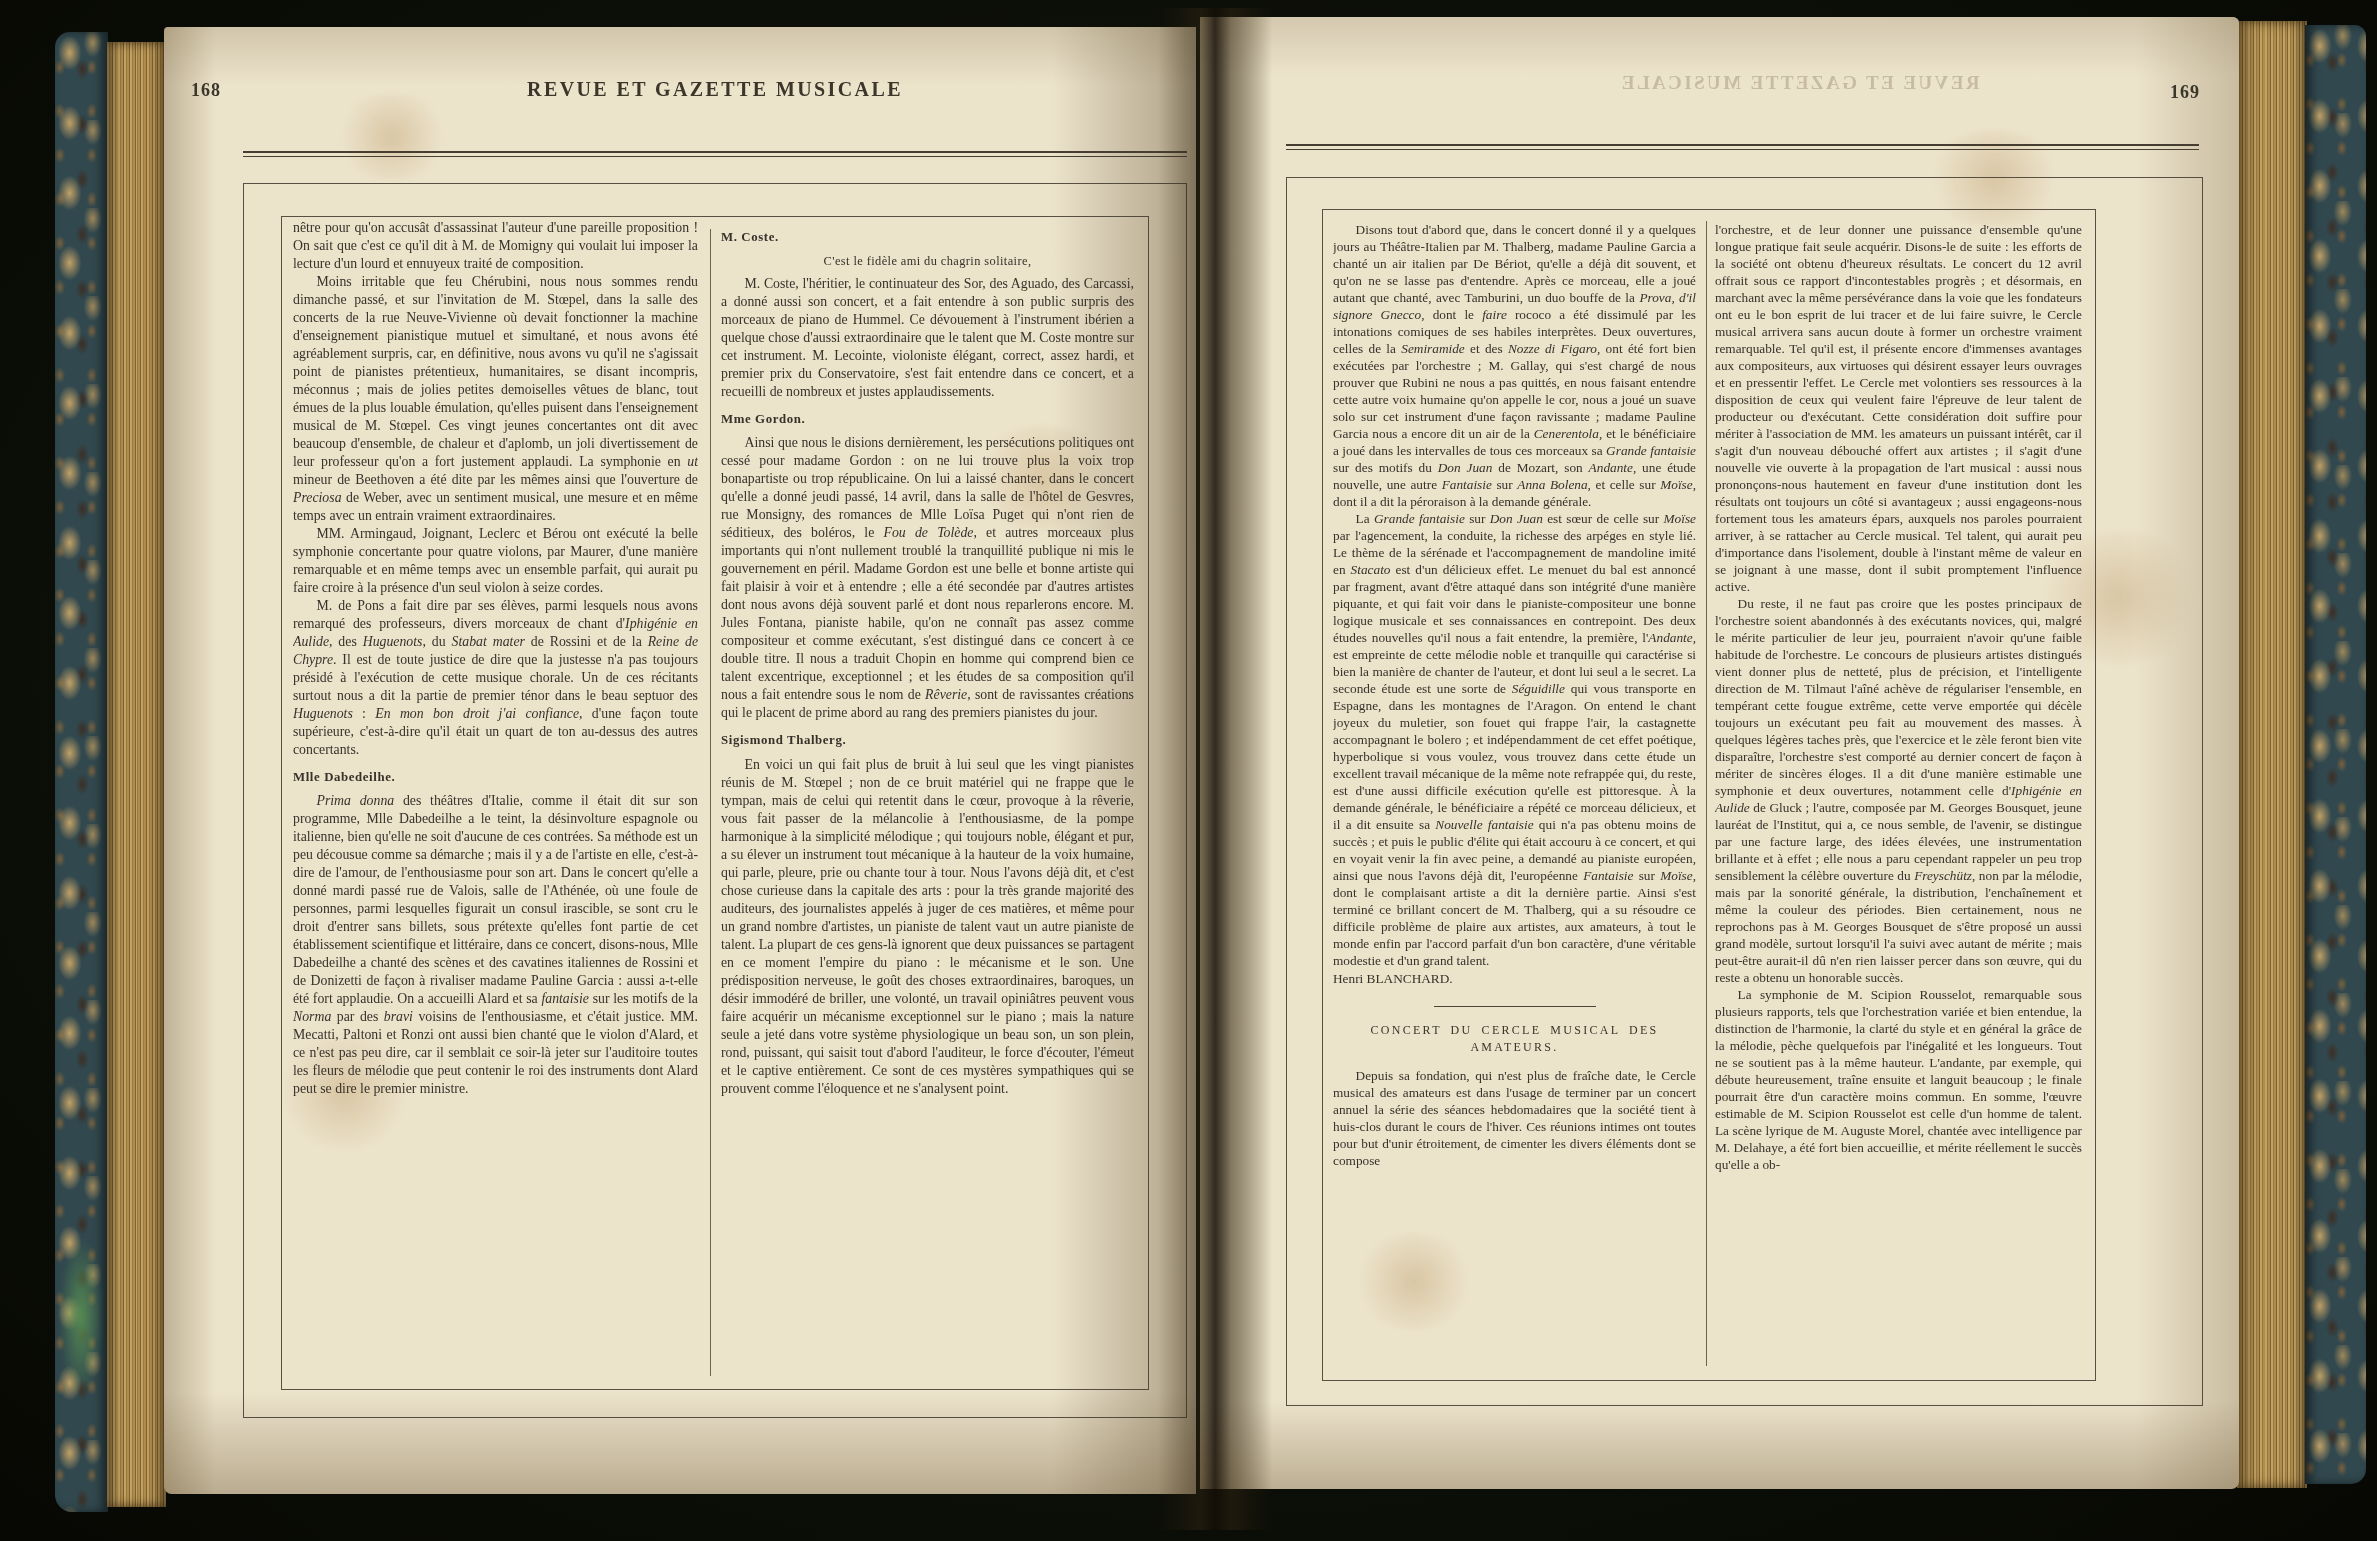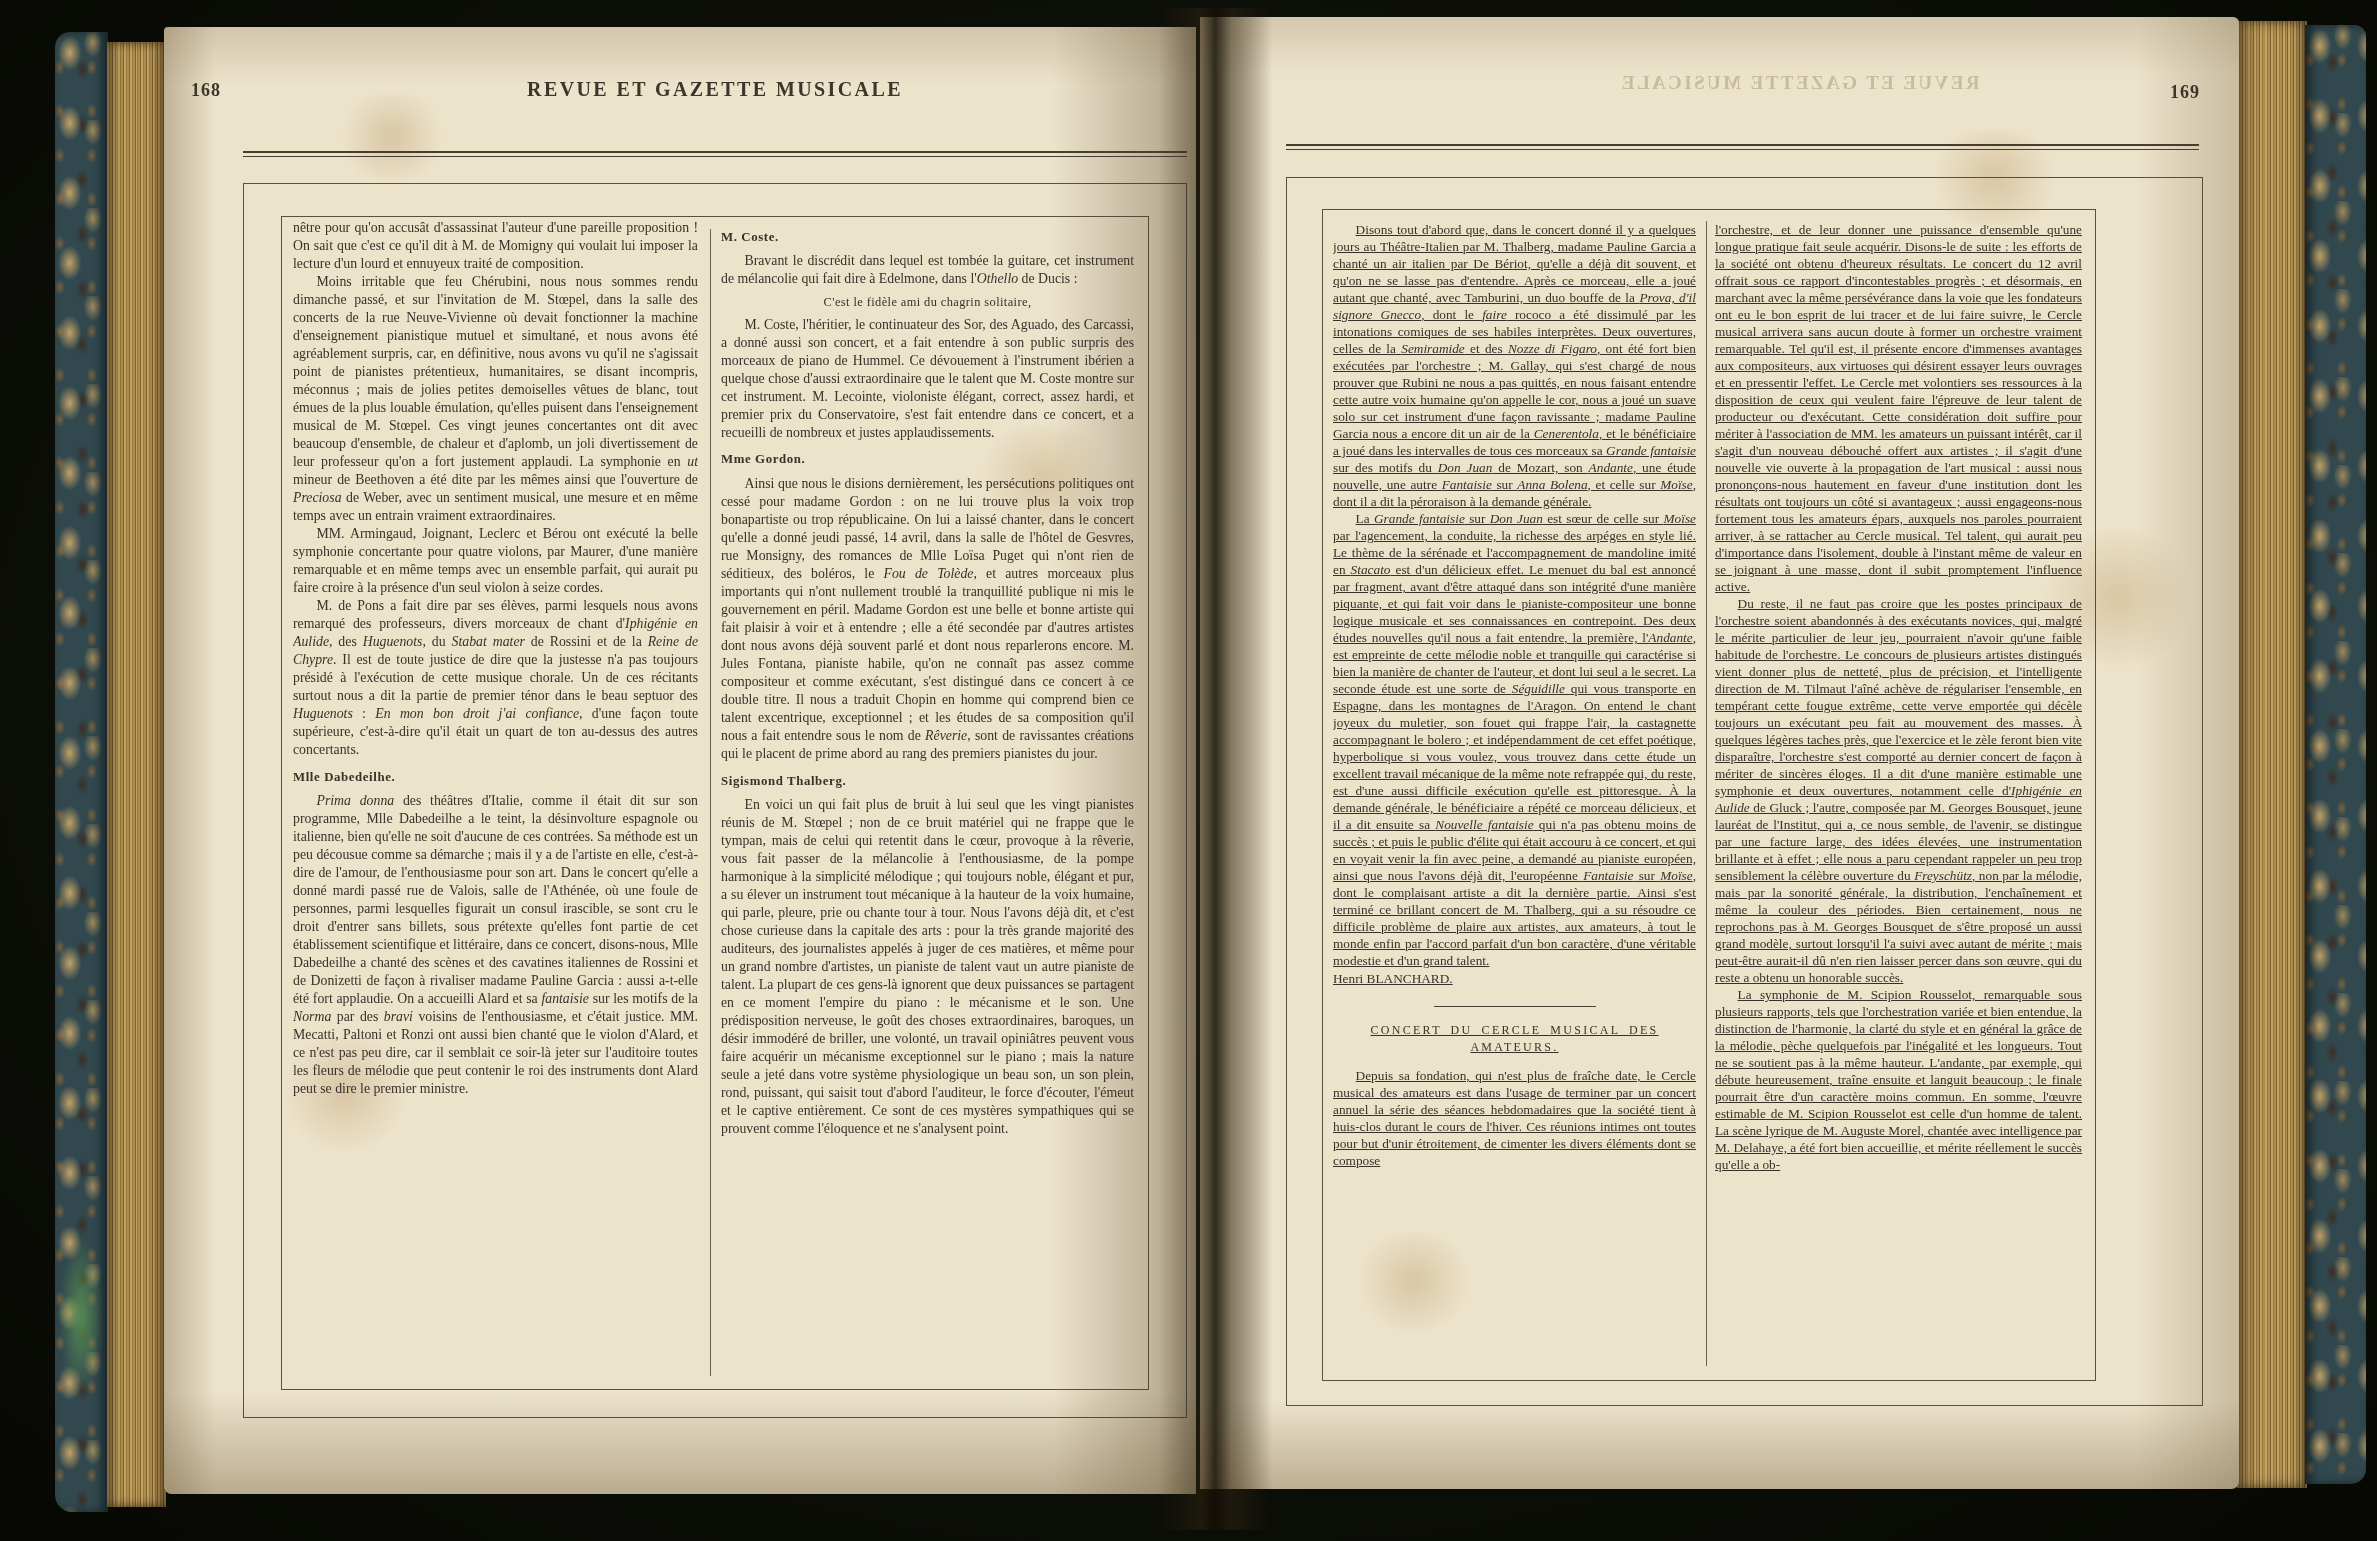--- a/index.html
+++ b/index.html
@@ -42,21 +42,21 @@
   
   .pgnum{position:absolute;font-weight:bold;font-size:18px;color:#3b352a;letter-spacing:1px;}
   .runtitle{position:absolute;text-align:center;font-weight:bold;font-size:20px;color:#3b352a;letter-spacing:2.4px;}
   .ghost{position:absolute;text-align:center;font-weight:bold;font-size:19px;letter-spacing:2.4px;
     color:rgba(148,134,104,.42);transform:scaleX(-1);filter:blur(0.7px);}
   .dblrule{position:absolute;height:2.9px;border-top:2.9px solid #453e31;border-bottom:1px solid #453e31;}
   .frame{position:absolute;border:1.3px solid rgba(62,55,42,.85);}
   .textarea{position:absolute;display:flex;}
   .col{overflow:hidden;color:#37312a;text-align:justify;}
   .col-l{font-size:13.8px;line-height:18px;}
-  .col-r{font-size:13.3px;line-height:17px;text-decoration:underline;}
+  .col-r{font-size:13.3px;line-height:17px;}
   .vline{position:absolute;width:1px;background:rgba(62,55,42,.75);}
   .blk-para{text-indent:1.7em;}
   .blk-para-cont{text-indent:0;}
   .blk-heading{font-weight:bold;text-align:left;text-indent:0;font-size:.93em;letter-spacing:0.6px;margin:8.6px 0 6.7px;}
   .blk-heading-caps{text-align:center;text-indent:0;font-size:.9em;letter-spacing:2.3px;word-spacing:3.8px;margin:13.3px 0 11.4px;color:#3b352a;}
   .blk-verse{text-align:center;text-indent:0;font-size:.9em;letter-spacing:0.4px;margin:4.8px 0 4.8px;}
   .blk-signature{text-indent:0;padding-right:59px;margin-top:1px;}
   .blk-rule{border:0;border-top:1.2px solid #4a4336;width:162px;margin:19px auto 15px;}
   em{font-style:italic;}
 </style>
@@ -85,21 +85,20 @@
       <div class="col col-l" style="width:405px;height:1147px;margin-right:23px;">
           <div class="blk-para-cont">nêtre pour qu'on accusât d'assassinat l'auteur d'une pareille proposition ! On sait que c'est ce qu'il dit à M. de Momigny qui voulait lui imposer la lecture d'un lourd et ennuyeux traité de composition.</div>
           <div class="blk-para">Moins irritable que feu Chérubini, nous nous sommes rendu dimanche passé, et sur l'invitation de M. Stœpel, dans la salle des concerts de la rue Neuve-Vivienne où devait fonctionner la machine d'enseignement pianistique mutuel et simultané, et nous avons été agréablement surpris, car, en définitive, nous avons vu qu'il ne s'agissait point de pianistes prétentieux, humanitaires, se disant incompris, méconnus ; mais de jolies petites demoiselles vêtues de blanc, tout émues de la plus louable émulation, qu'elles puisent dans l'enseignement musical de M. Stœpel. Ces vingt jeunes concertantes ont dit avec beaucoup d'ensemble, de chaleur et d'aplomb, un joli divertissement de leur professeur qu'on a fort justement applaudi. La symphonie en <em>ut</em> mineur de Beethoven a été dite par les mêmes ainsi que l'ouverture de <em>Preciosa</em> de Weber, avec un sentiment musical, une mesure et en même temps avec un entrain vraiment extraordinaires.</div>
           <div class="blk-para">MM. Armingaud, Joignant, Leclerc et Bérou ont exécuté la belle symphonie concertante pour quatre violons, par Maurer, d'une manière remarquable et en même temps avec un ensemble parfait, qui aurait pu faire croire à la présence d'un seul violon à seize cordes.</div>
           <div class="blk-para">M. de Pons a fait dire par ses élèves, parmi lesquels nous avons remarqué des professeurs, divers morceaux de chant d'<em>Iphigénie en Aulide</em>, des <em>Huguenots</em>, du <em>Stabat mater</em> de Rossini et de la <em>Reine de Chypre</em>. Il est de toute justice de dire que la justesse n'a pas toujours présidé à l'exécution de cette musique chorale. Un de ces récitants surtout nous a dit la partie de premier ténor dans le beau septuor des <em>Huguenots</em> : <em>En mon bon droit j'ai confiance</em>, d'une façon toute supérieure, c'est-à-dire qu'il était un quart de ton au-dessus des autres concertants.</div>
           <div class="blk-heading">Mlle Dabedeilhe.</div>
           <div class="blk-para"><em>Prima donna</em> des théâtres d'Italie, comme il était dit sur son programme, Mlle Dabedeilhe a le teint, la désinvolture espagnole ou italienne, bien qu'elle ne soit d'aucune de ces contrées. Sa méthode est un peu décousue comme sa démarche ; mais il y a de l'artiste en elle, c'est-à-dire de l'amour, de l'enthousiasme pour son art. Dans le concert qu'elle a donné mardi passé rue de Valois, salle de l'Athénée, où une foule de personnes, parmi lesquelles figurait un consul irascible, se sont cru le droit d'entrer sans billets, sous prétexte qu'elles font partie de cet établissement scientifique et littéraire, dans ce concert, disons-nous, Mlle Dabedeilhe a chanté des scènes et des cavatines italiennes de Rossini et de Donizetti de façon à rivaliser madame Pauline Garcia : aussi a-t-elle été fort applaudie. On a accueilli Alard et sa <em>fantaisie</em> sur les motifs de la <em>Norma</em> par des <em>bravi</em> voisins de l'enthousiasme, et c'était justice. MM. Mecatti, Paltoni et Ronzi ont aussi bien chanté que le violon d'Alard, et ce n'est pas peu dire, car il semblait ce soir-là jeter sur l'auditoire toutes les fleurs de mélodie que peut contenir le roi des instruments dont Alard peut se dire le premier ministre.</div>
         </div>
       <div class="col col-l" style="width:413px;height:1147px;">
           <div class="blk-heading">M. Coste.</div>
-          <div class="blk-para">Bravant le discrédit dans lequel est tombée la guitare, cet instrument de mélancolie qui fait dire à Edelmone, dans l'<em>Othello</em> de Ducis :</div>
           <div class="blk-verse">C'est le fidèle ami du chagrin solitaire,</div>
           <div class="blk-para">M. Coste, l'héritier, le continuateur des Sor, des Aguado, des Carcassi, a donné aussi son concert, et a fait entendre à son public surpris des morceaux de piano de Hummel. Ce dévouement à l'instrument ibérien a quelque chose d'aussi extraordinaire que le talent que M. Coste montre sur cet instrument. M. Lecointe, violoniste élégant, correct, assez hardi, et premier prix du Conservatoire, s'est fait entendre dans ce concert, et a recueilli de nombreux et justes applaudissements.</div>
           <div class="blk-heading">Mme Gordon.</div>
           <div class="blk-para">Ainsi que nous le disions dernièrement, les persécutions politiques ont cessé pour madame Gordon : on ne lui trouve plus la voix trop bonapartiste ou trop républicaine. On lui a laissé chanter, dans le concert qu'elle a donné jeudi passé, 14 avril, dans la salle de l'hôtel de Gesvres, rue Monsigny, des romances de Mlle Loïsa Puget qui n'ont rien de séditieux, des boléros, le <em>Fou de Tolède</em>, et autres morceaux plus importants qui n'ont nullement troublé la tranquillité publique ni mis le gouvernement en péril. Madame Gordon est une belle et bonne artiste qui fait plaisir à voir et à entendre ; elle a été secondée par d'autres artistes dont nous avons déjà souvent parlé et dont nous reparlerons encore. M. Jules Fontana, pianiste habile, qu'on ne connaît pas assez comme compositeur et comme exécutant, s'est distingué dans ce concert à ce double titre. Il nous a traduit Chopin en homme qui comprend bien ce talent excentrique, exceptionnel ; et les études de sa composition qu'il nous a fait entendre sous le nom de <em>Rêverie</em>, sont de ravissantes créations qui le placent de prime abord au rang des premiers pianistes du jour.</div>
           <div class="blk-heading">Sigismond Thalberg.</div>
           <div class="blk-para">En voici un qui fait plus de bruit à lui seul que les vingt pianistes réunis de M. Stœpel ; non de ce bruit matériel qui ne frappe que le tympan, mais de celui qui retentit dans le cœur, provoque à la rêverie, vous fait passer de la mélancolie à l'enthousiasme, de la pompe harmonique à la simplicité mélodique ; qui toujours noble, élégant et pur, a su élever un instrument tout mécanique à la hauteur de la voix humaine, qui parle, pleure, prie ou chante tour à tour. Nous l'avons déjà dit, et c'est chose curieuse dans la capitale des arts : pour la très grande majorité des auditeurs, des journalistes appelés à juger de ces matières, et même pour un grand nombre d'artistes, un pianiste de talent vaut un autre pianiste de talent. La plupart de ces gens-là ignorent que deux puissances se partagent en ce moment l'empire du piano : le mécanisme et le son. Une prédisposition nerveuse, le goût des choses extraordinaires, baroques, un désir immodéré de briller, une volonté, un travail opiniâtres peuvent vous faire acquérir un mécanisme exceptionnel sur le piano ; mais la nature seule a jeté dans votre système physiologique un beau son, un son plein, rond, puissant, qui saisit tout d'abord l'auditeur, le force d'écouter, l'émeut et le captive entièrement. Ce sont de ces mystères sympathiques qui se prouvent comme l'éloquence et ne s'analysent point.</div>
         </div>
     </div>
   </div>
 

